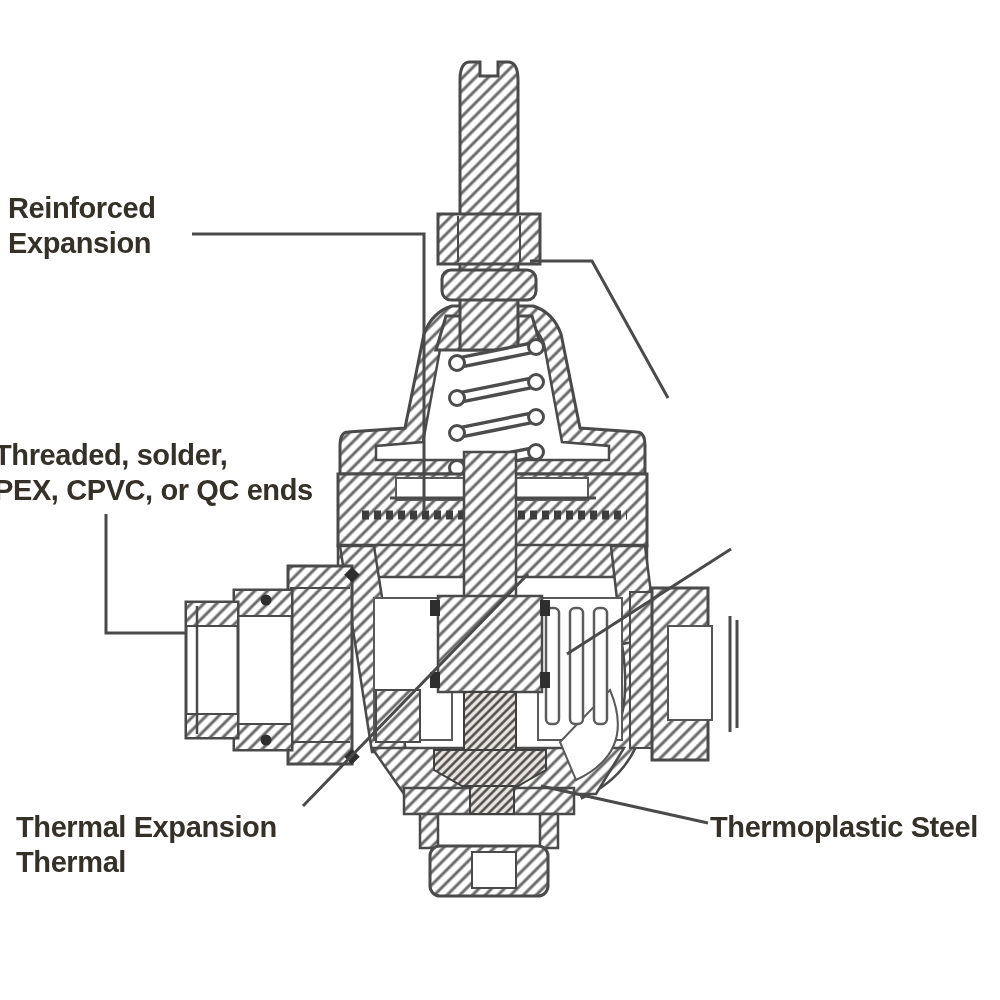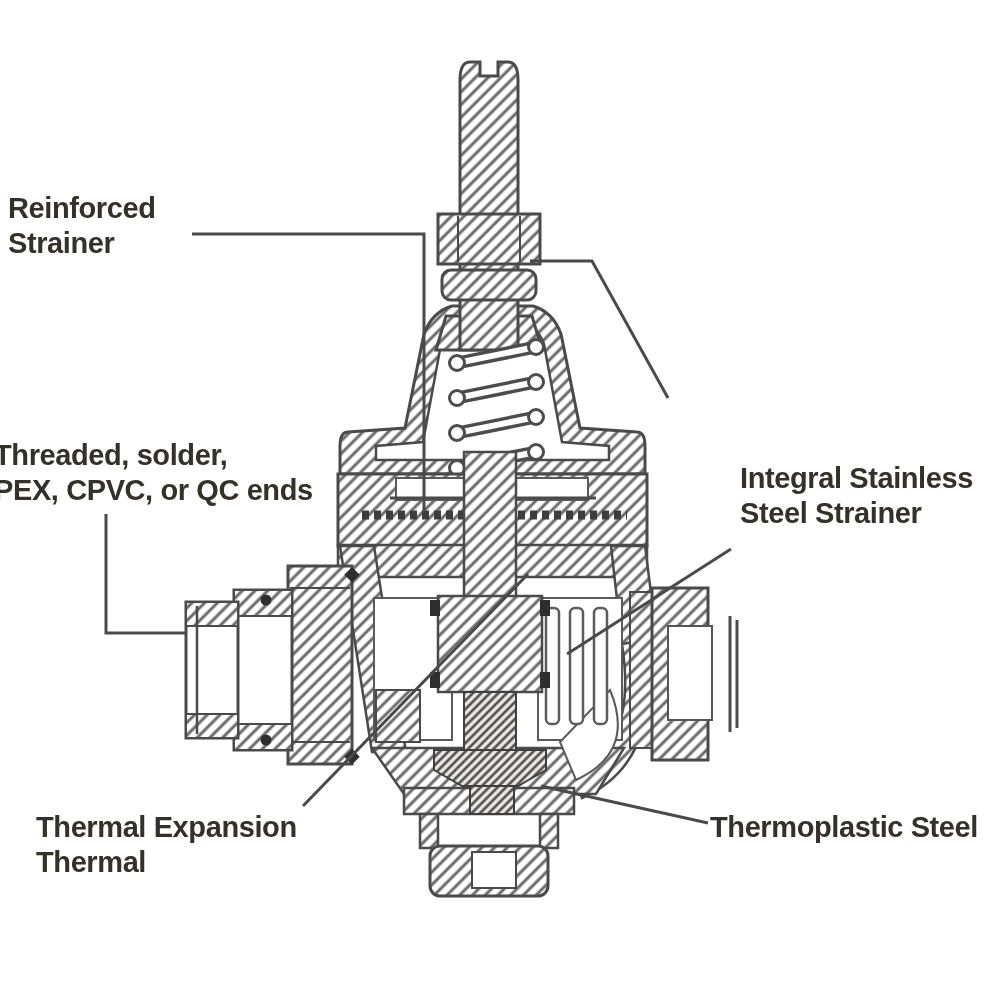--- a/index.html
+++ b/index.html
@@ -149,34 +149,30 @@
       <polyline points="530,261 592,261 668,398"></polyline>
       <polyline points="106,514 106,633 186,633"></polyline>
       <line x1="731" y1="549" x2="567" y2="654"></line>
       <line x1="303" y1="806" x2="528" y2="574"></line>
       <line x1="708" y1="823" x2="541" y2="786"></line>
     </g>
   </svg>
 
   <div class="callout" style="left:8px;top:191px;">
     <span>Reinforced</span>
-    <span>Strainer</span>
+    <span>Expansion</span>
   </div>
 
   <div class="callout" style="left:-6px;top:438px;">
     <span>Threaded, solder,</span>
     <span>PEX, CPVC, or QC ends</span>
   </div>
 
-  <div class="callout" style="left:740px;top:461px;">
-    <span>Integral Stainless</span>
-    <span>Steel Strainer</span>
-  </div>
 
-  <div class="callout" style="left:16px;top:810px;margin-left:20px;">
+  <div class="callout" style="left:16px;top:810px;">
     <span>Thermal Expansion</span>
     <span>Thermal</span>
   </div>
 
   <div class="callout" style="left:710px;top:810px;">
     <span>Thermoplastic Steel</span>
   </div>
 
 </div>
 

